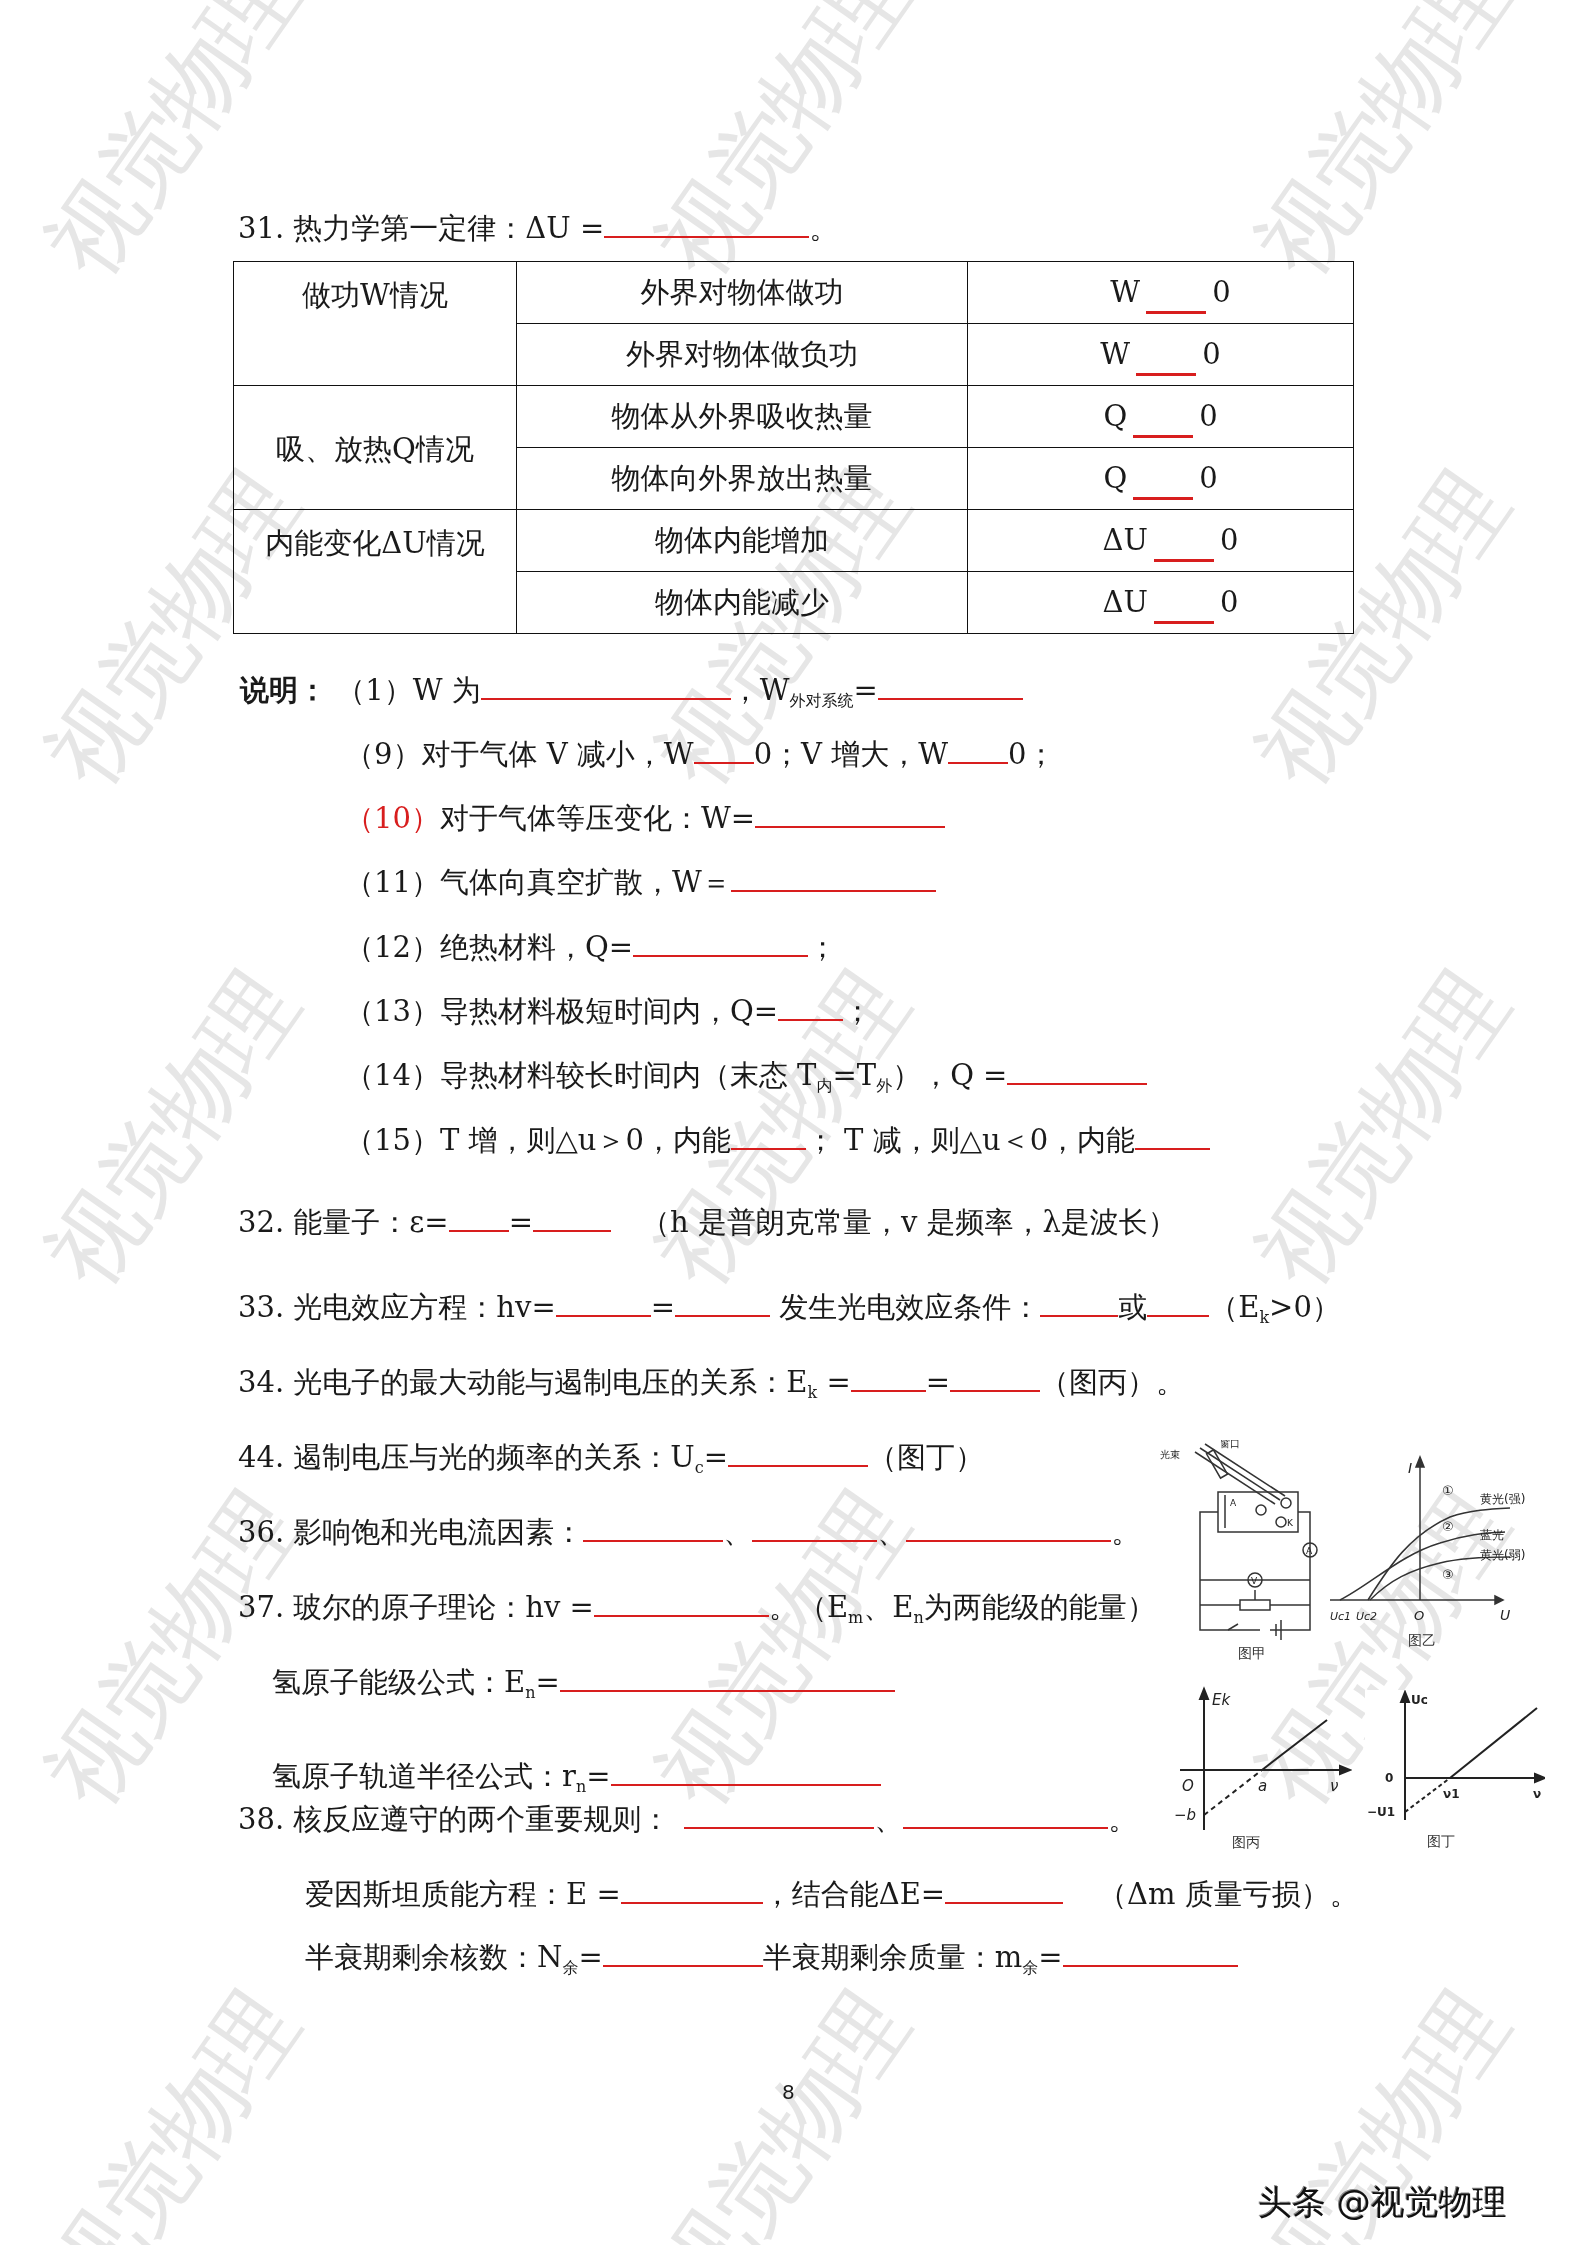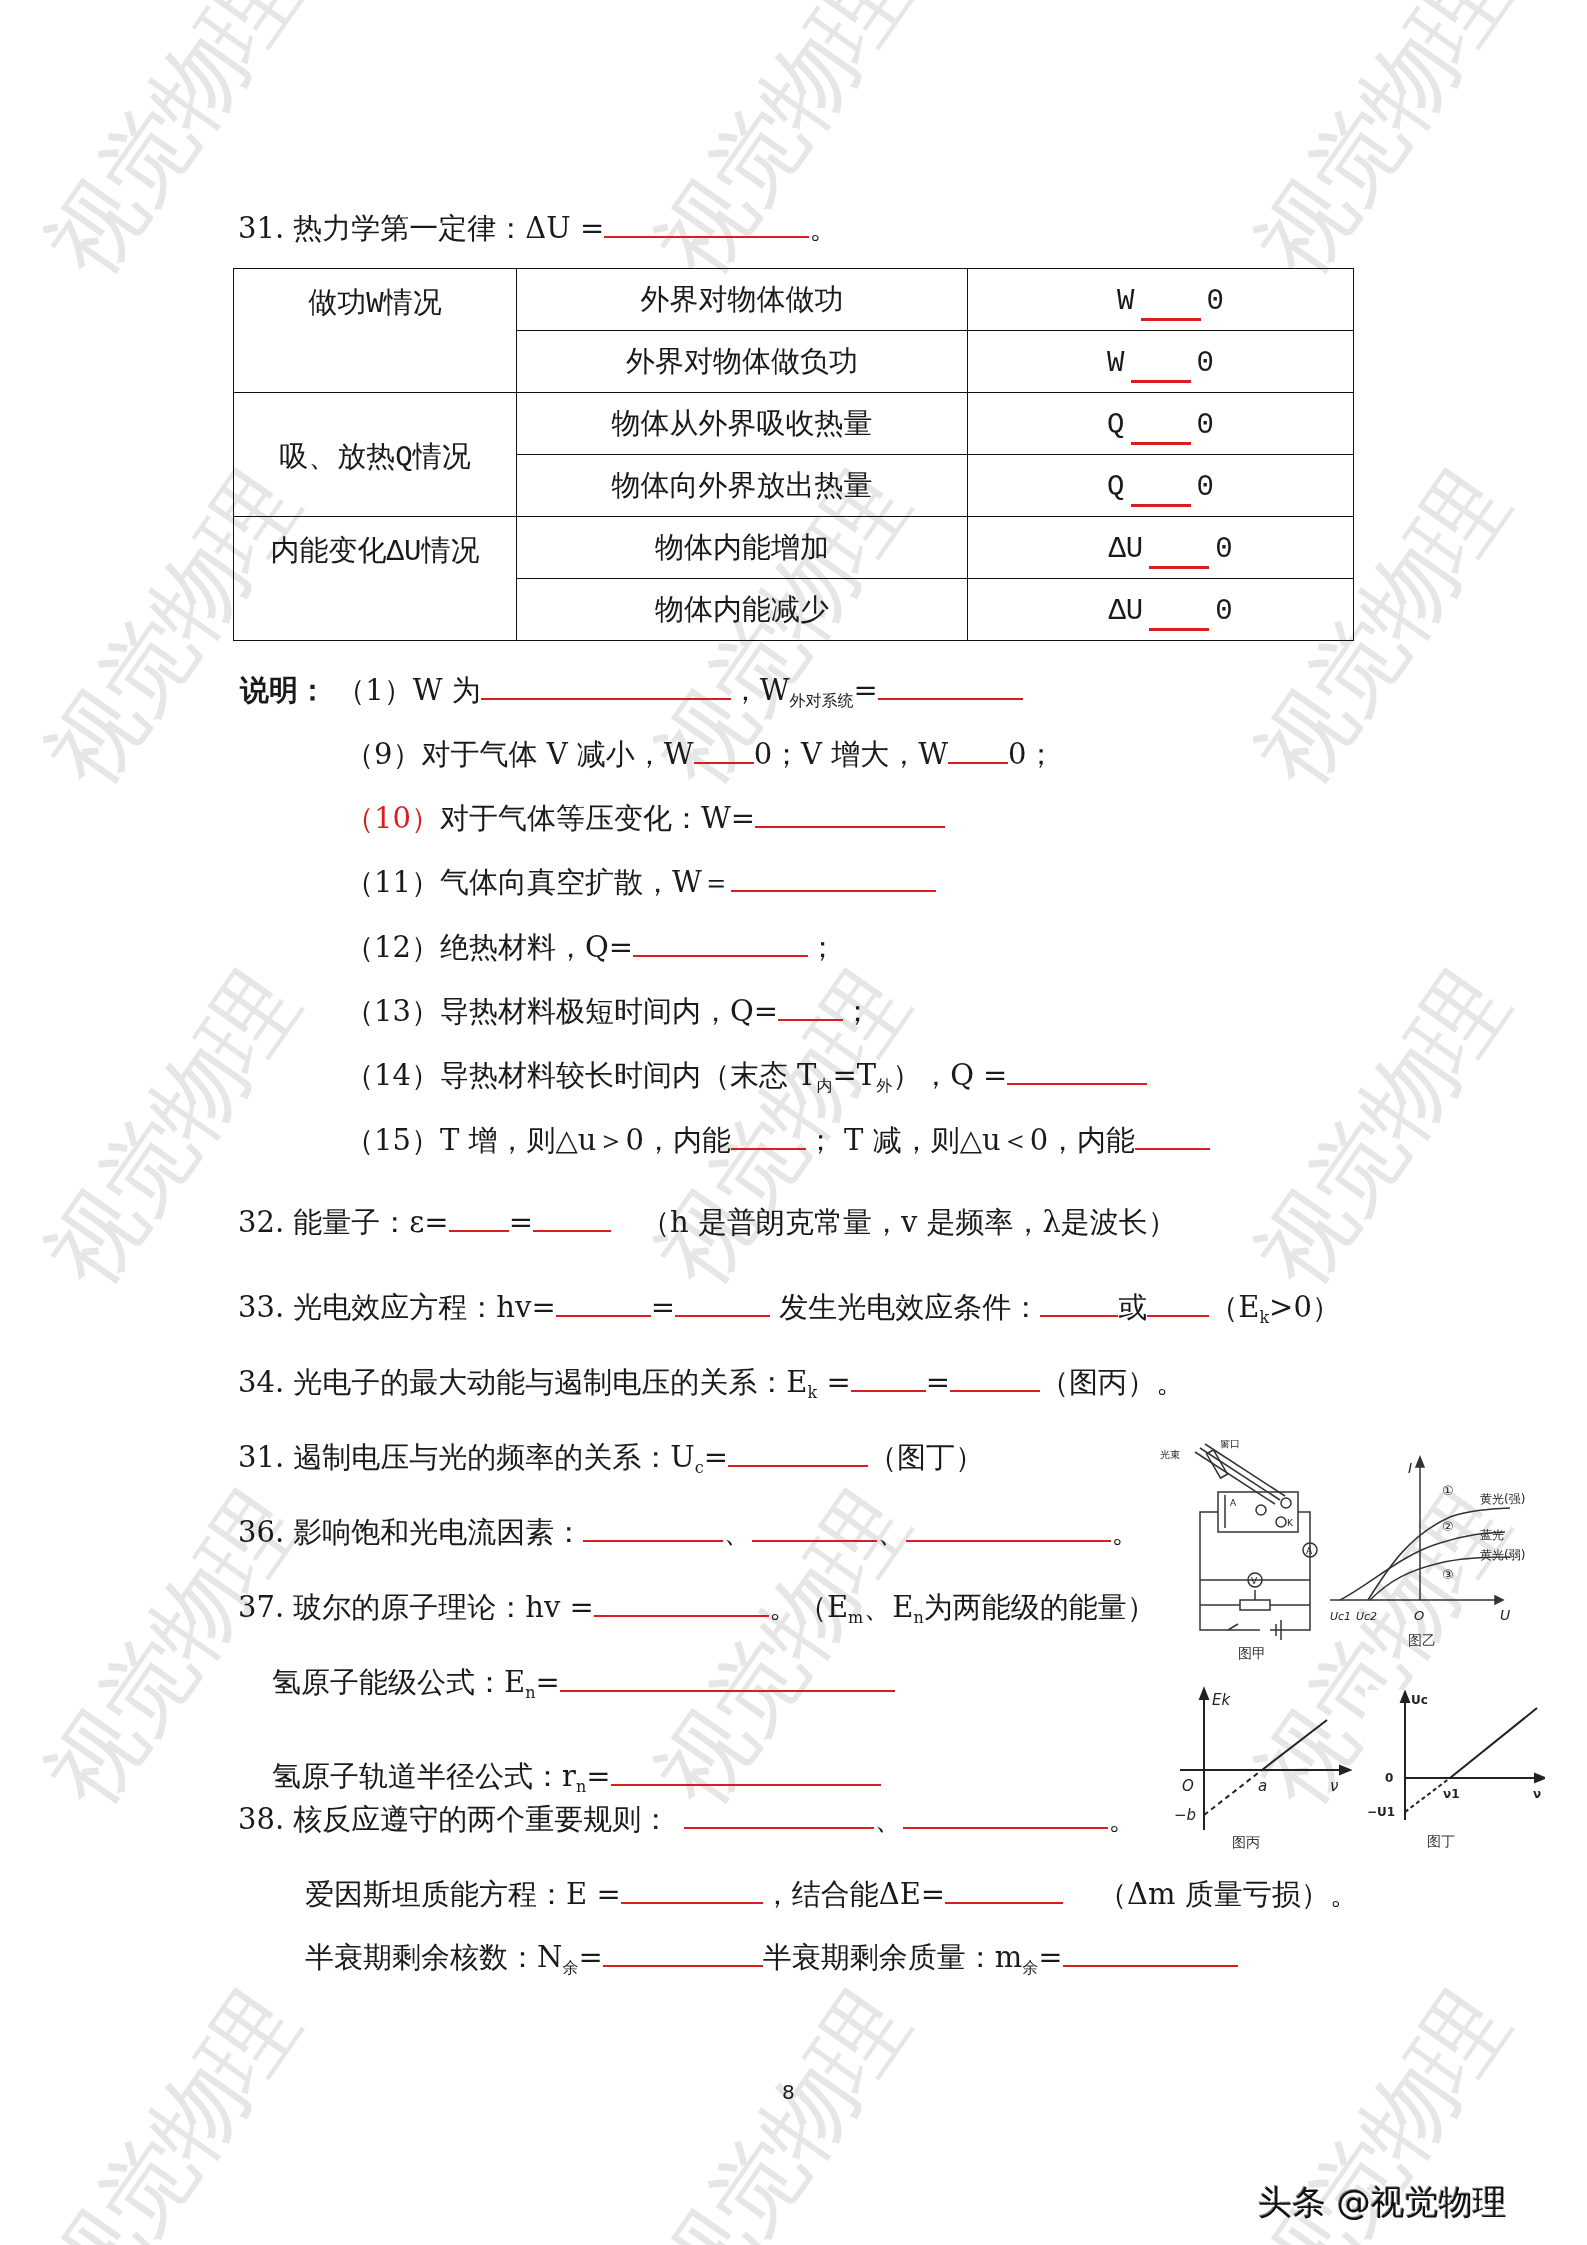--- a/index.html
+++ b/index.html
@@ -5,21 +5,21 @@
   html, body { margin:0; padding:0; }
   body { width:1587px; height:2245px; background:#ffffff; position:relative; overflow:hidden;
          font-family:"DejaVu Serif", "Liberation Serif", serif; color:#1a1a1a; }
   .wm { position:absolute; font-family:"DejaVu Sans", sans-serif; font-size:92px; color:#e6e6e6;
         transform:rotate(-55deg); transform-origin:left top; white-space:nowrap; letter-spacing:-4px;
         pointer-events:none; z-index:0; }
   .line { position:absolute; font-size:29px; white-space:nowrap; z-index:2; line-height:36px; }
   .blank { display:inline-block; border-bottom:2px solid #d81e1e; height:30px; vertical-align:baseline; }
   .sub { font-size:16px; vertical-align:-6px; }
   .red { color:#d81e1e; }
-  table.thermo { position:absolute; left:233px; top:268px; border-collapse:collapse; z-index:2;font-family:Liberation Mono, monospace; }
+  table.thermo { position:absolute; left:233px; top:261px; border-collapse:collapse; z-index:2; }
   table.thermo td { border:1.5px solid #111; font-size:29px; height:61px; padding:0; text-align:center; vertical-align:middle; }
   table.thermo td.c1 { width:282px; vertical-align:top; padding-top:14px; }
   table.thermo td.c1.mid { vertical-align:middle; padding-top:5px; }
   table.thermo td.c2 { width:450px; }
   table.thermo td.c3 { width:385px; }
   .cond { display:inline-block; position:relative; }
   .cond .b { display:inline-block; width:60px; border-bottom:3px solid #d81e1e; height:40px; margin:0 6px; vertical-align:-12px; }
   .fig { position:absolute; z-index:2; }
   .fig text { font-family:"DejaVu Sans", sans-serif; }
   .pagenum { position:absolute; left:782px; top:2080px; font-family:"DejaVu Sans", sans-serif; font-size:20px; z-index:2; }
@@ -120,21 +120,21 @@
 
 <div class="line" style="left:238px; top:1285px;">
   <span>33. 光电效应方程：hv=</span><span class="blank" style="width:95px;"></span><span>=</span><span class="blank" style="width:95px;"></span><span> 发生光电效应条件：</span><span class="blank" style="width:78px;"></span><span>或</span><span class="blank" style="width:62px;"></span><span>（E</span><span class="sub">k</span><span>&gt;0）</span>
 </div>
 
 <div class="line" style="left:238px; top:1360px;">
   <span>34. 光电子的最大动能与遏制电压的关系：E</span><span class="sub">k</span><span> =</span><span class="blank" style="width:75px;"></span><span>=</span><span class="blank" style="width:90px;"></span><span>（图丙）。</span>
 </div>
 
 <div class="line" style="left:238px; top:1435px;">
-  <span>31. 遏制电压与光的频率的关系：U</span><span class="sub">c</span><span>=</span><span class="blank" style="width:140px;"></span><span>（图丁）</span>
+  <span>44. 遏制电压与光的频率的关系：U</span><span class="sub">c</span><span>=</span><span class="blank" style="width:140px;"></span><span>（图丁）</span>
 </div>
 
 <div class="line" style="left:238px; top:1510px;text-align:right;">
   <span>36. 影响饱和光电流因素：</span><span class="blank" style="width:140px;"></span><span>、</span><span class="blank" style="width:125px;"></span><span>、</span><span class="blank" style="width:205px;"></span><span>。</span>
 </div>
 
 <div class="line" style="left:238px; top:1585px;">
   <span>37. 玻尔的原子理论：hv =</span><span class="blank" style="width:175px;"></span><span>。（E</span><span class="sub">m</span><span>、E</span><span class="sub">n</span><span>为两能级的能量）</span>
 </div>
 

